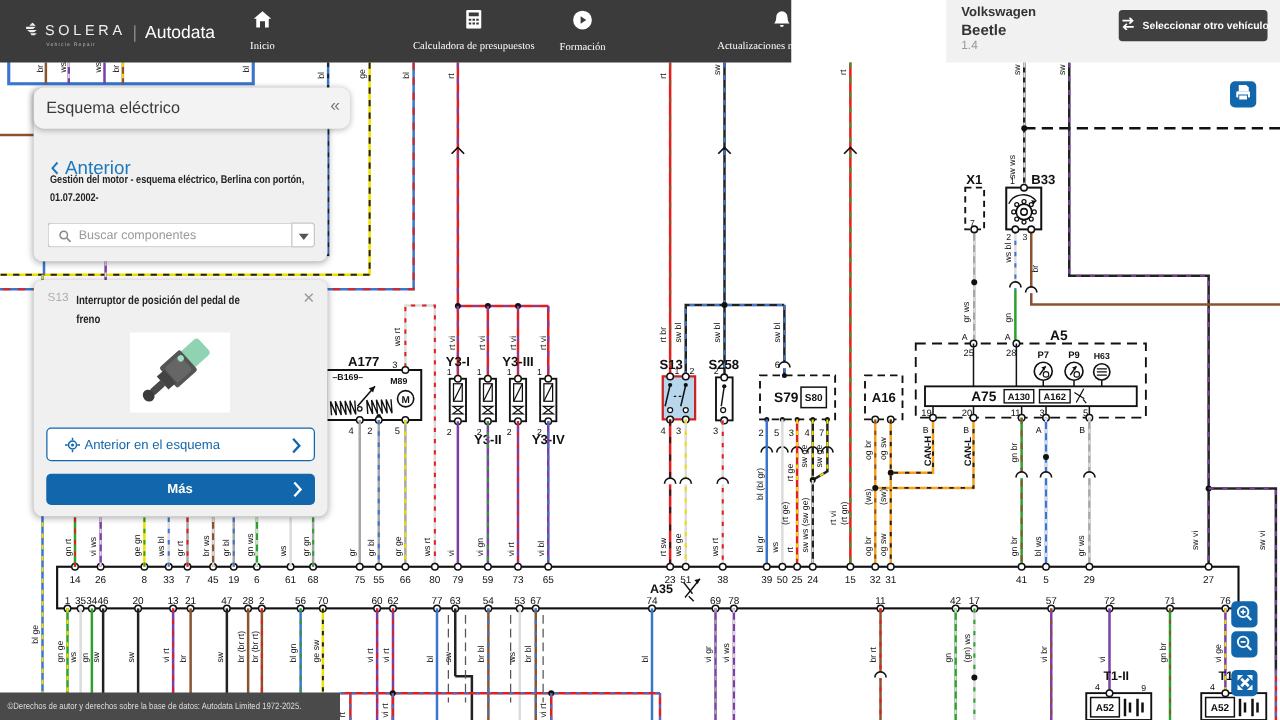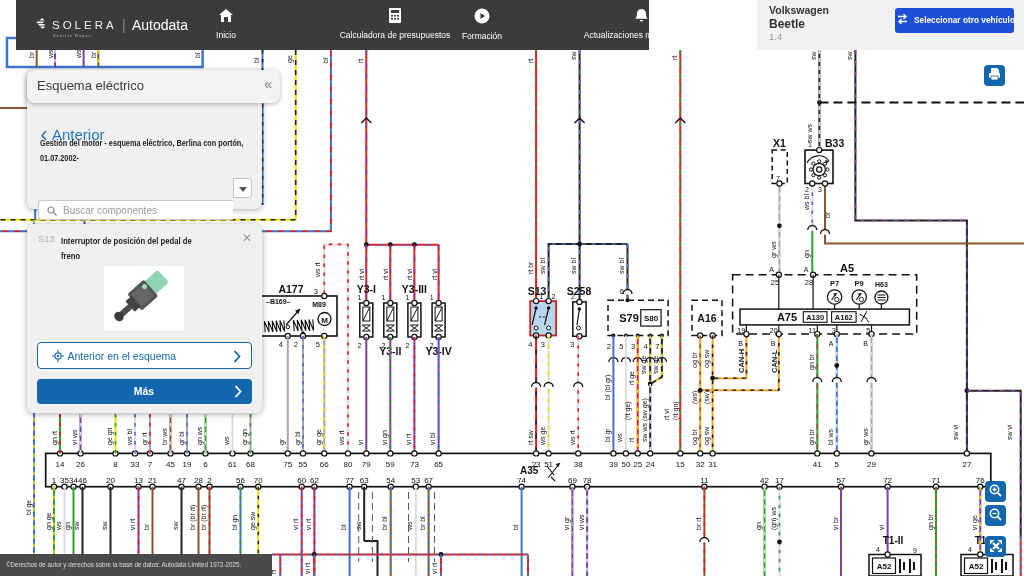--- a/index.html
+++ b/index.html
@@ -1,40 +1,40 @@
 <!DOCTYPE html>
 <html><head><meta charset="utf-8">
 <style>
   * { margin:0; padding:0; box-sizing:border-box; }
   html,body { width:1024px; height:576px; overflow:hidden; font-family:"Liberation Sans", sans-serif; }
   #stage { position:relative; width:1024px; height:576px; background:#fff; }
   #diagram { position:absolute; left:0; top:0; }
   
-  #nav { position:absolute; left:0; top:0; width:633px; height:50px; background:#3b3b3b; z-index:20;margin-left:16px; }
+  #nav { position:absolute; left:0; top:0; width:633px; height:50px; background:#3b3b3b; z-index:20; }
   .logo { position:absolute; left:20px; top:19px; color:#f0f0f0; font-size:11.5px; letter-spacing:3px; font-weight:400; }
   .logo .vr { position:absolute; left:17px; top:13.5px; font-size:4px; color:#bbb; letter-spacing:1px; white-space:nowrap; }
   .divider { position:absolute; left:106px; top:17px; color:#888; font-size:14px; font-weight:300; }
   .autodata { position:absolute; left:116px; top:17px; color:#fff; font-size:14px; }
   .navitem { position:absolute; top:8px; text-align:center; color:#fff; }
-  .navitem .lbl { font-size:8.5px; display:block; margin-top:3px; }
+  .navitem .lbl { font-size:8.5px; display:block; margin-top:3px;font-family:Liberation Serif, serif; }
   
   #veh { position:absolute; left:757px; top:0; width:267px; height:50px; background:#f1f1f1; z-index:20;padding-left:44px; }
   #veh .l1 { position:absolute; left:12px; top:4px; font-size:10.5px; font-weight:bold; color:#333; }
   #veh .l2 { position:absolute; left:12px; top:17px; font-size:12px; font-weight:bold; color:#333; }
   #veh .l3 { position:absolute; left:12px; top:31px; font-size:9.5px; color:#999; }
-  #vehbtn { position:absolute; left:138px; top:8px; width:119px; height:25px; background:#1d4ed8; border-radius:3px; color:#fff; font-size:8.3px; font-weight:bold; text-align:center; line-height:25px; white-space:nowrap; }
+  #vehbtn { position:absolute; left:138px; top:8px; width:119px; height:25px; background:#404040; border-radius:3px; color:#fff; font-size:8.3px; font-weight:bold; text-align:center; line-height:25px; white-space:nowrap; }
   
   .panel { position:absolute; background:#f0f0f0; border-radius:7px; box-shadow:0 1px 6px rgba(0,0,0,0.35); z-index:10; }
   #p1hdr { position:absolute; left:27px; top:70px; width:253px; height:33px; background:#f3f3f3; border-radius:8px; box-shadow:0 1px 5px rgba(0,0,0,0.3); z-index:11; }
   #p1hdr .title { position:absolute; left:10px; top:8px; font-size:13px; color:#3a3a3a; }
   #p1hdr .coll { position:absolute; right:8px; top:6px; font-size:14px; color:#777; }
   #p1 { left:27px; top:72px; width:235px; height:137px; border-radius:0 0 7px 7px; }
   #p1 .ant { position:absolute; left:13px; top:42px; font-size:15px; color:#1d79bb;margin-top:12px; }
   #p1 .desc { position:absolute; left:13px; top:64px; width:260px; font-size:9px; font-weight:bold; color:#222; line-height:14.5px; transform:scaleX(0.81); transform-origin:0 0; }
-  #p1 .search { position:absolute; left:11px; top:106px; width:195px; height:20px; background:#fff; border:1px solid #c8c8c8; border-right:none; border-radius:3px 0 0 3px;margin-top:22px; }
+  #p1 .search { position:absolute; left:11px; top:106px; width:195px; height:20px; background:#fff; border:1px solid #c8c8c8; border-right:none; border-radius:3px 0 0 3px; }
   #p1 .search .ph { position:absolute; left:24px; top:4px; font-size:10px; color:#9a9a9a; }
   #p1 .dd { position:absolute; left:206px; top:106px; width:19px; height:20px; background:#fff; border:1px solid #c8c8c8; border-radius:0 3px 3px 0; }
   #p2 { left:27px; top:224px; width:235px; height:189px; }
   #p2 .s13 { position:absolute; left:11px; top:9px; font-size:9.5px; color:#b0b0b0; }
   #p2 .t { position:absolute; left:34px; top:9px; width:188px; font-size:9.5px; font-weight:bold; color:#222; line-height:15px; transform:scaleX(0.81); transform-origin:0 0; }
   #p2 .x { position:absolute; right:10px; top:7px; font-size:12px; color:#999; }
   #p2 .img { position:absolute; left:77px; top:42px; width:80px; height:64px; background:#fff; }
   #p2 .btn1 { position:absolute; left:9.5px; top:118px; width:215px; height:27px; background:#fff; border:1px solid #1266ab; border-radius:4px; }
   #p2 .btn1 .tx { position:absolute; left:30px; top:7px; font-size:10.5px; color:#1266ab; }
   #p2 .btn2 { position:absolute; left:9.5px; top:155px; width:215px; height:25px; background:#1266ab; border-radius:4px; }

